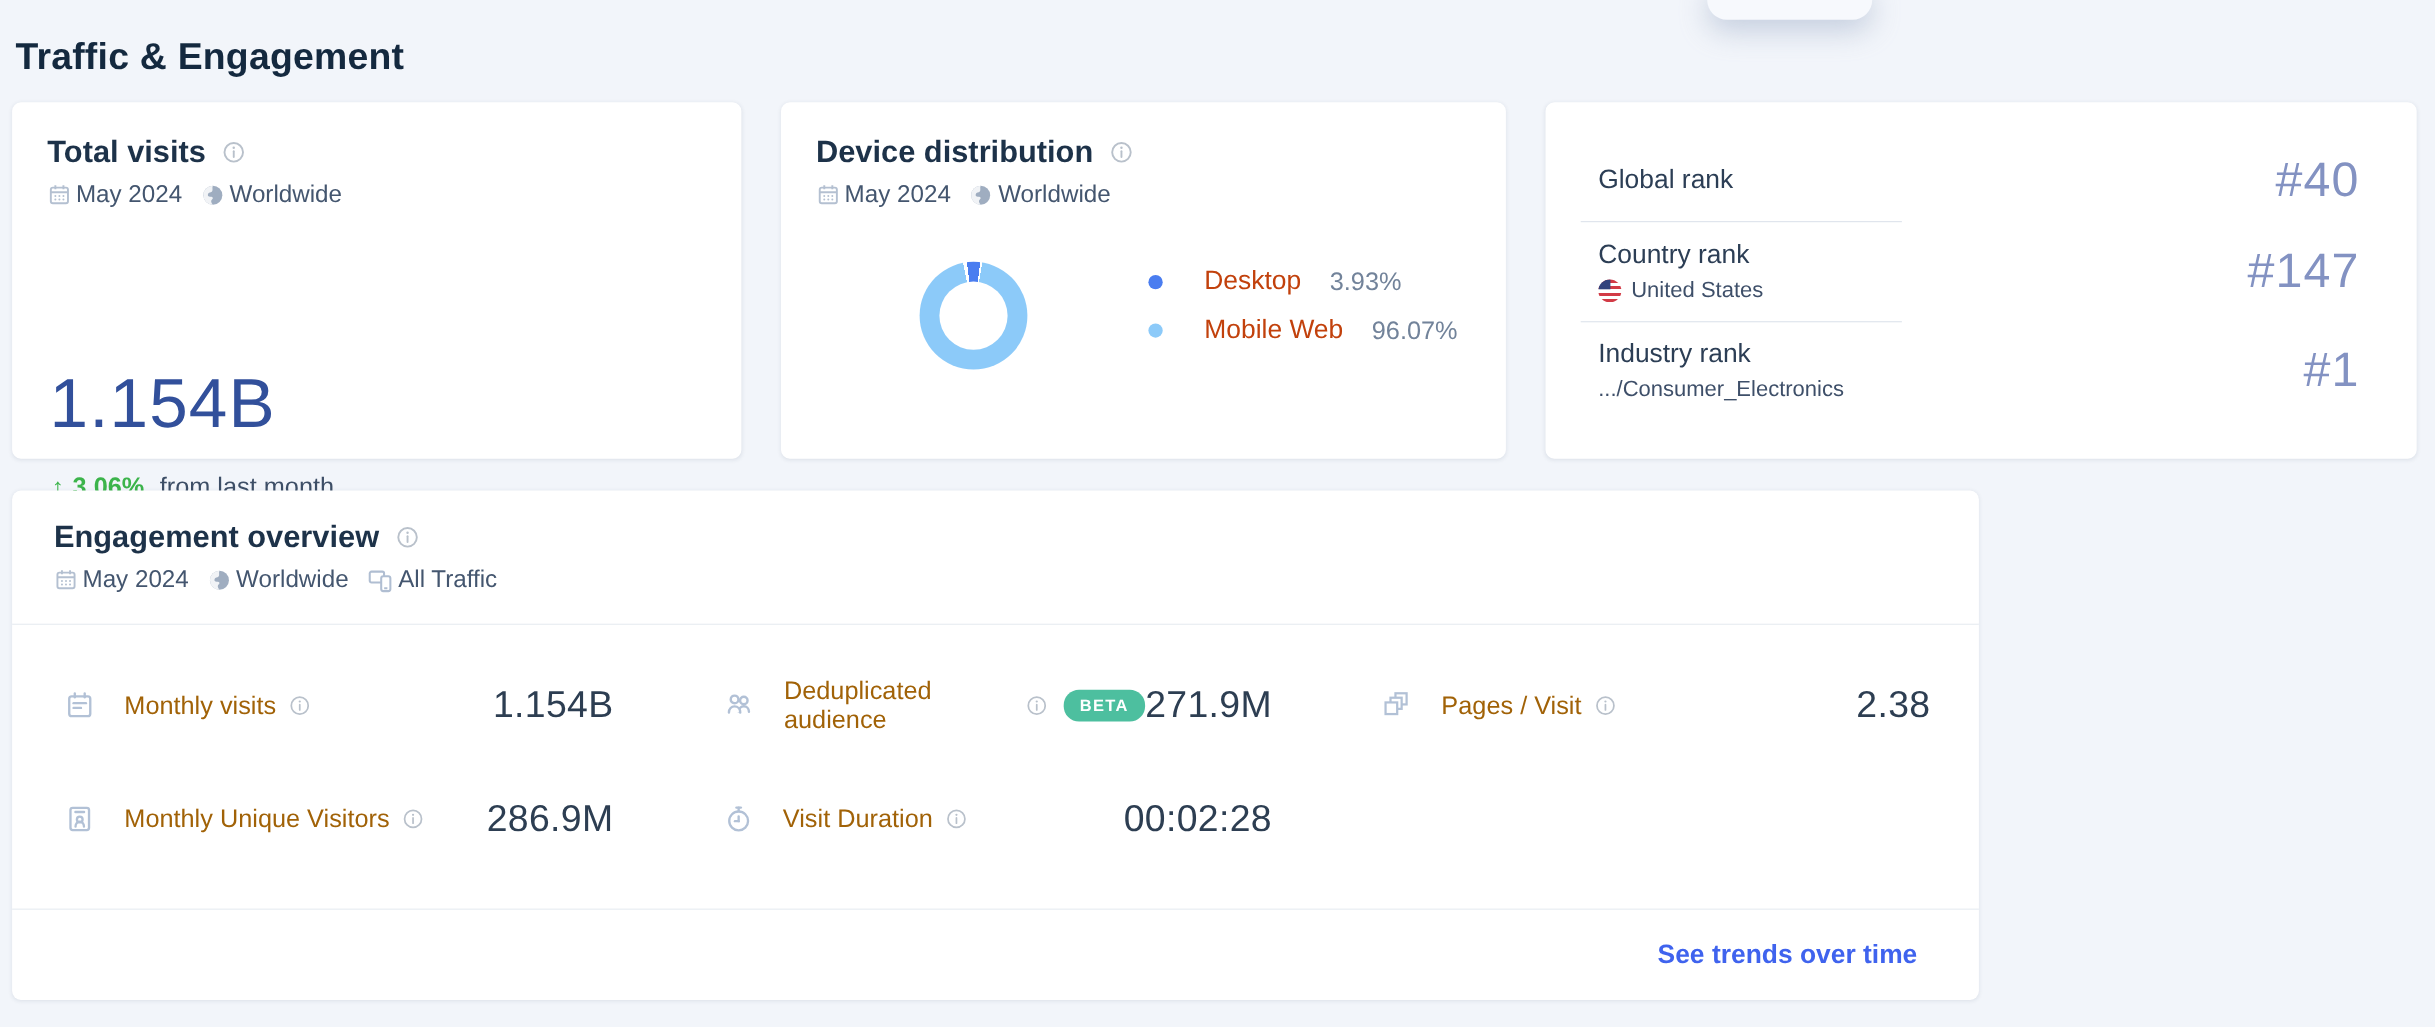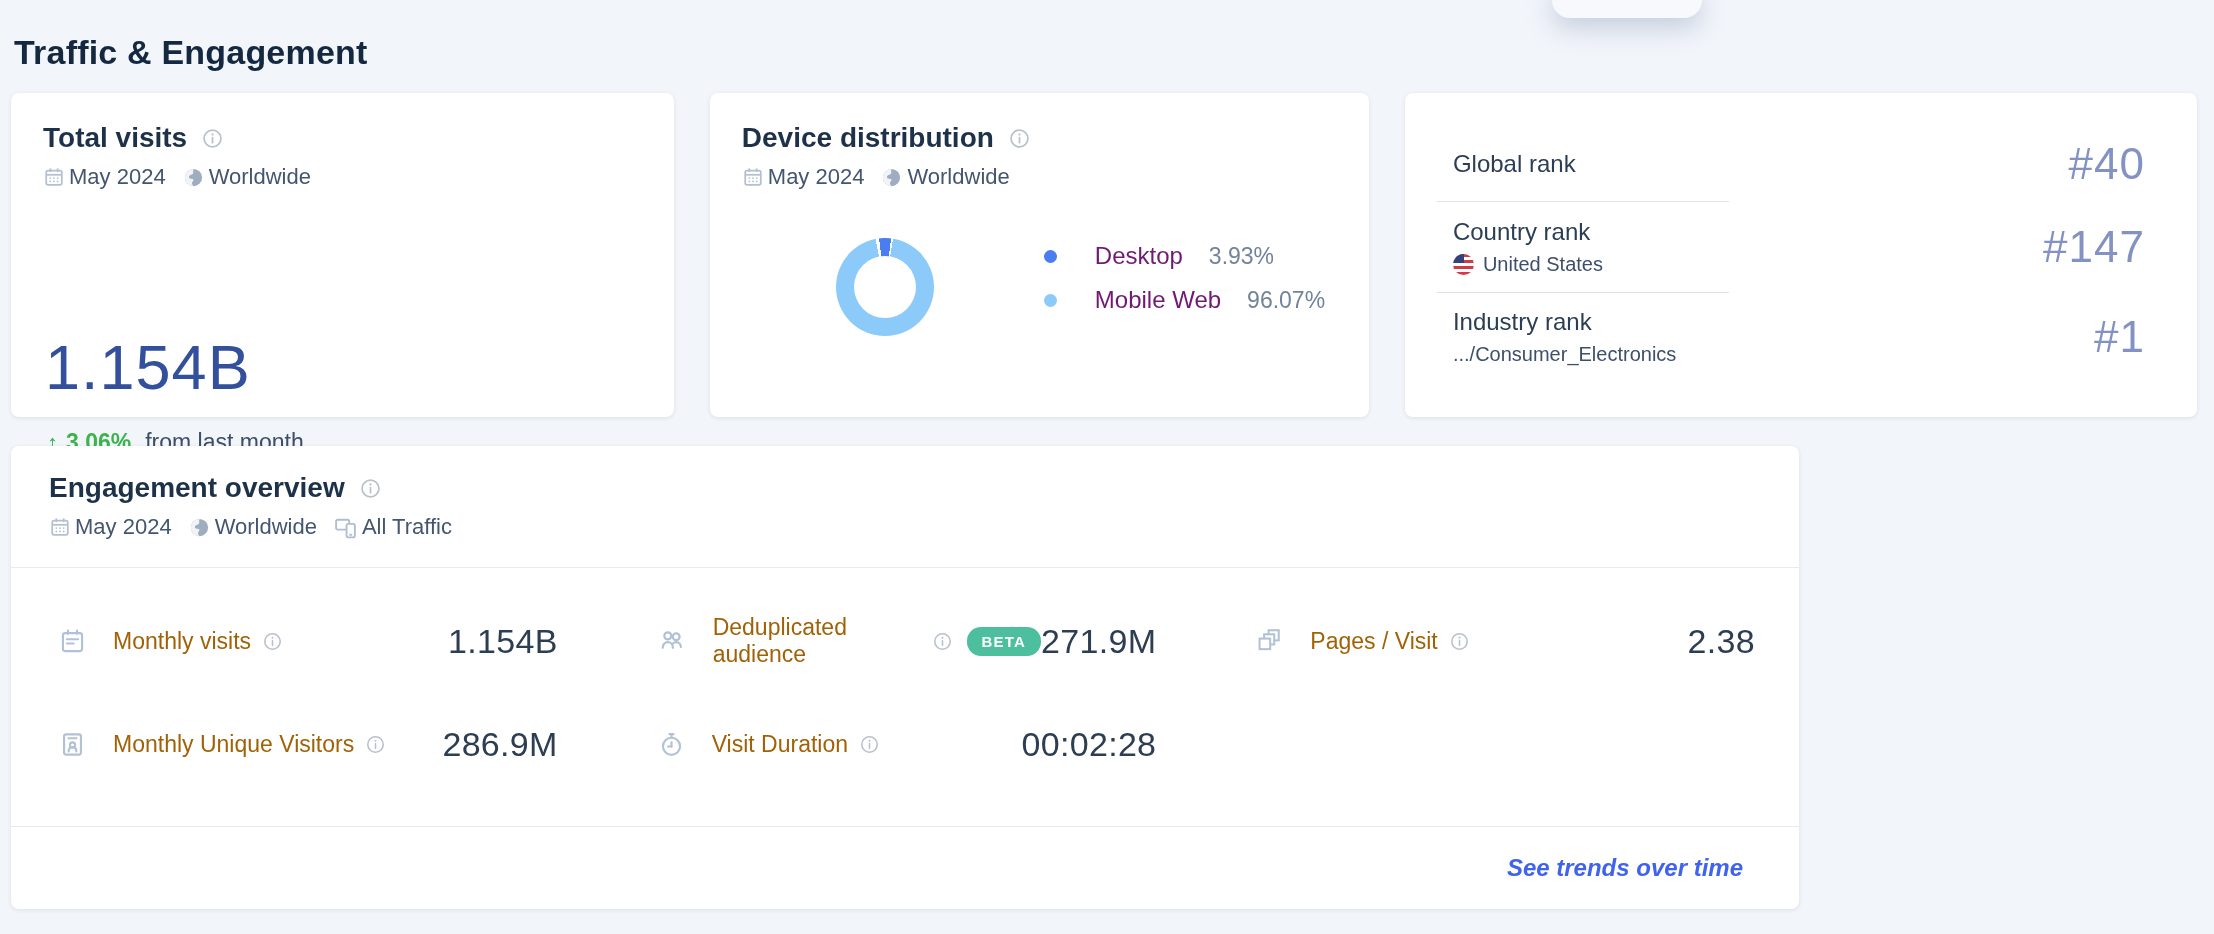--- a/index.html
+++ b/index.html
@@ -52,21 +52,21 @@
       #fff 357.8deg 360deg);
   }
   .donut::after{
     content:"";position:absolute;left:18px;top:18px;width:62px;height:62px;border-radius:50%;background:#fff;
   }
   .legend{position:absolute;left:334px;top:148px;display:flex;flex-direction:column;gap:14px;}
   .legend-item{display:flex;align-items:center;height:30px;}
   .legend-dot{width:13px;height:13px;border-radius:50%;margin-right:38px;}
   .legend-dot.desktop{background:var(--desktop-color,#4a7df0);}
   .legend-dot.mobile{background:var(--mobile-color,#8ccaf9);}
-  .legend-label{font-size:24px;color:#701a75;text-align:center;}
+  .legend-label{font-size:24px;color:#c2410c;text-align:center;}
   .legend-value{font-size:23px;color:#72839a;margin-left:26px;}
   
   .card-rank{display:flex;flex-direction:column;padding:34px 52px 30px 48px;}
   .rank-row{display:flex;align-items:center;justify-content:space-between;}
   .rank-row.r1{height:74px;}
   .rank-row.r2{height:90px;}
   .rank-row.r3{height:88px;}
   .rank-label{font-size:24px;color:#2c3e55;}
   .rank-sub{display:flex;align-items:center;gap:9px;margin-top:7px;font-size:20px;color:#3e4f69;}
   .rank-value{font-size:44px;font-weight:300;color:var(--rank-color,#8392c2);letter-spacing:1px;}
@@ -88,21 +88,21 @@
   .metric-label{font-size:23px;color:#a16207;}
   .metric-info{margin-left:11px;}
   .beta-badge{
     margin-left:14px;background:var(--beta-color,#4dbf9f);color:#fff;
     font-size:15px;font-weight:700;letter-spacing:1.2px;
     padding:6px 15px;border-radius:14px;
   }
   .metric-value{margin-left:auto;font-size:34px;font-weight:500;color:#2d3e52;letter-spacing:.3px;}
   .eng-footer{position:absolute;left:0;bottom:0;width:100%;height:83px;box-sizing:border-box;
     display:flex;align-items:center;justify-content:flex-end;padding-right:56px;}
-  .trends-link{font-size:24px;font-weight:700;color:var(--link-color,#3f63ee);text-decoration:none;cursor:pointer;font-style:italic;}
+  .trends-link{font-size:24px;font-weight:700;color:var(--link-color,#3f63ee);text-decoration:none;cursor:pointer;}
   svg{display:block;}
 </style>
 </head>
 <body>
 
 <h1 class="page-title">Traffic &amp; Engagement</h1>
 <div class="tooltip-remnant"></div>
 
 <div class="cards-row">
 

